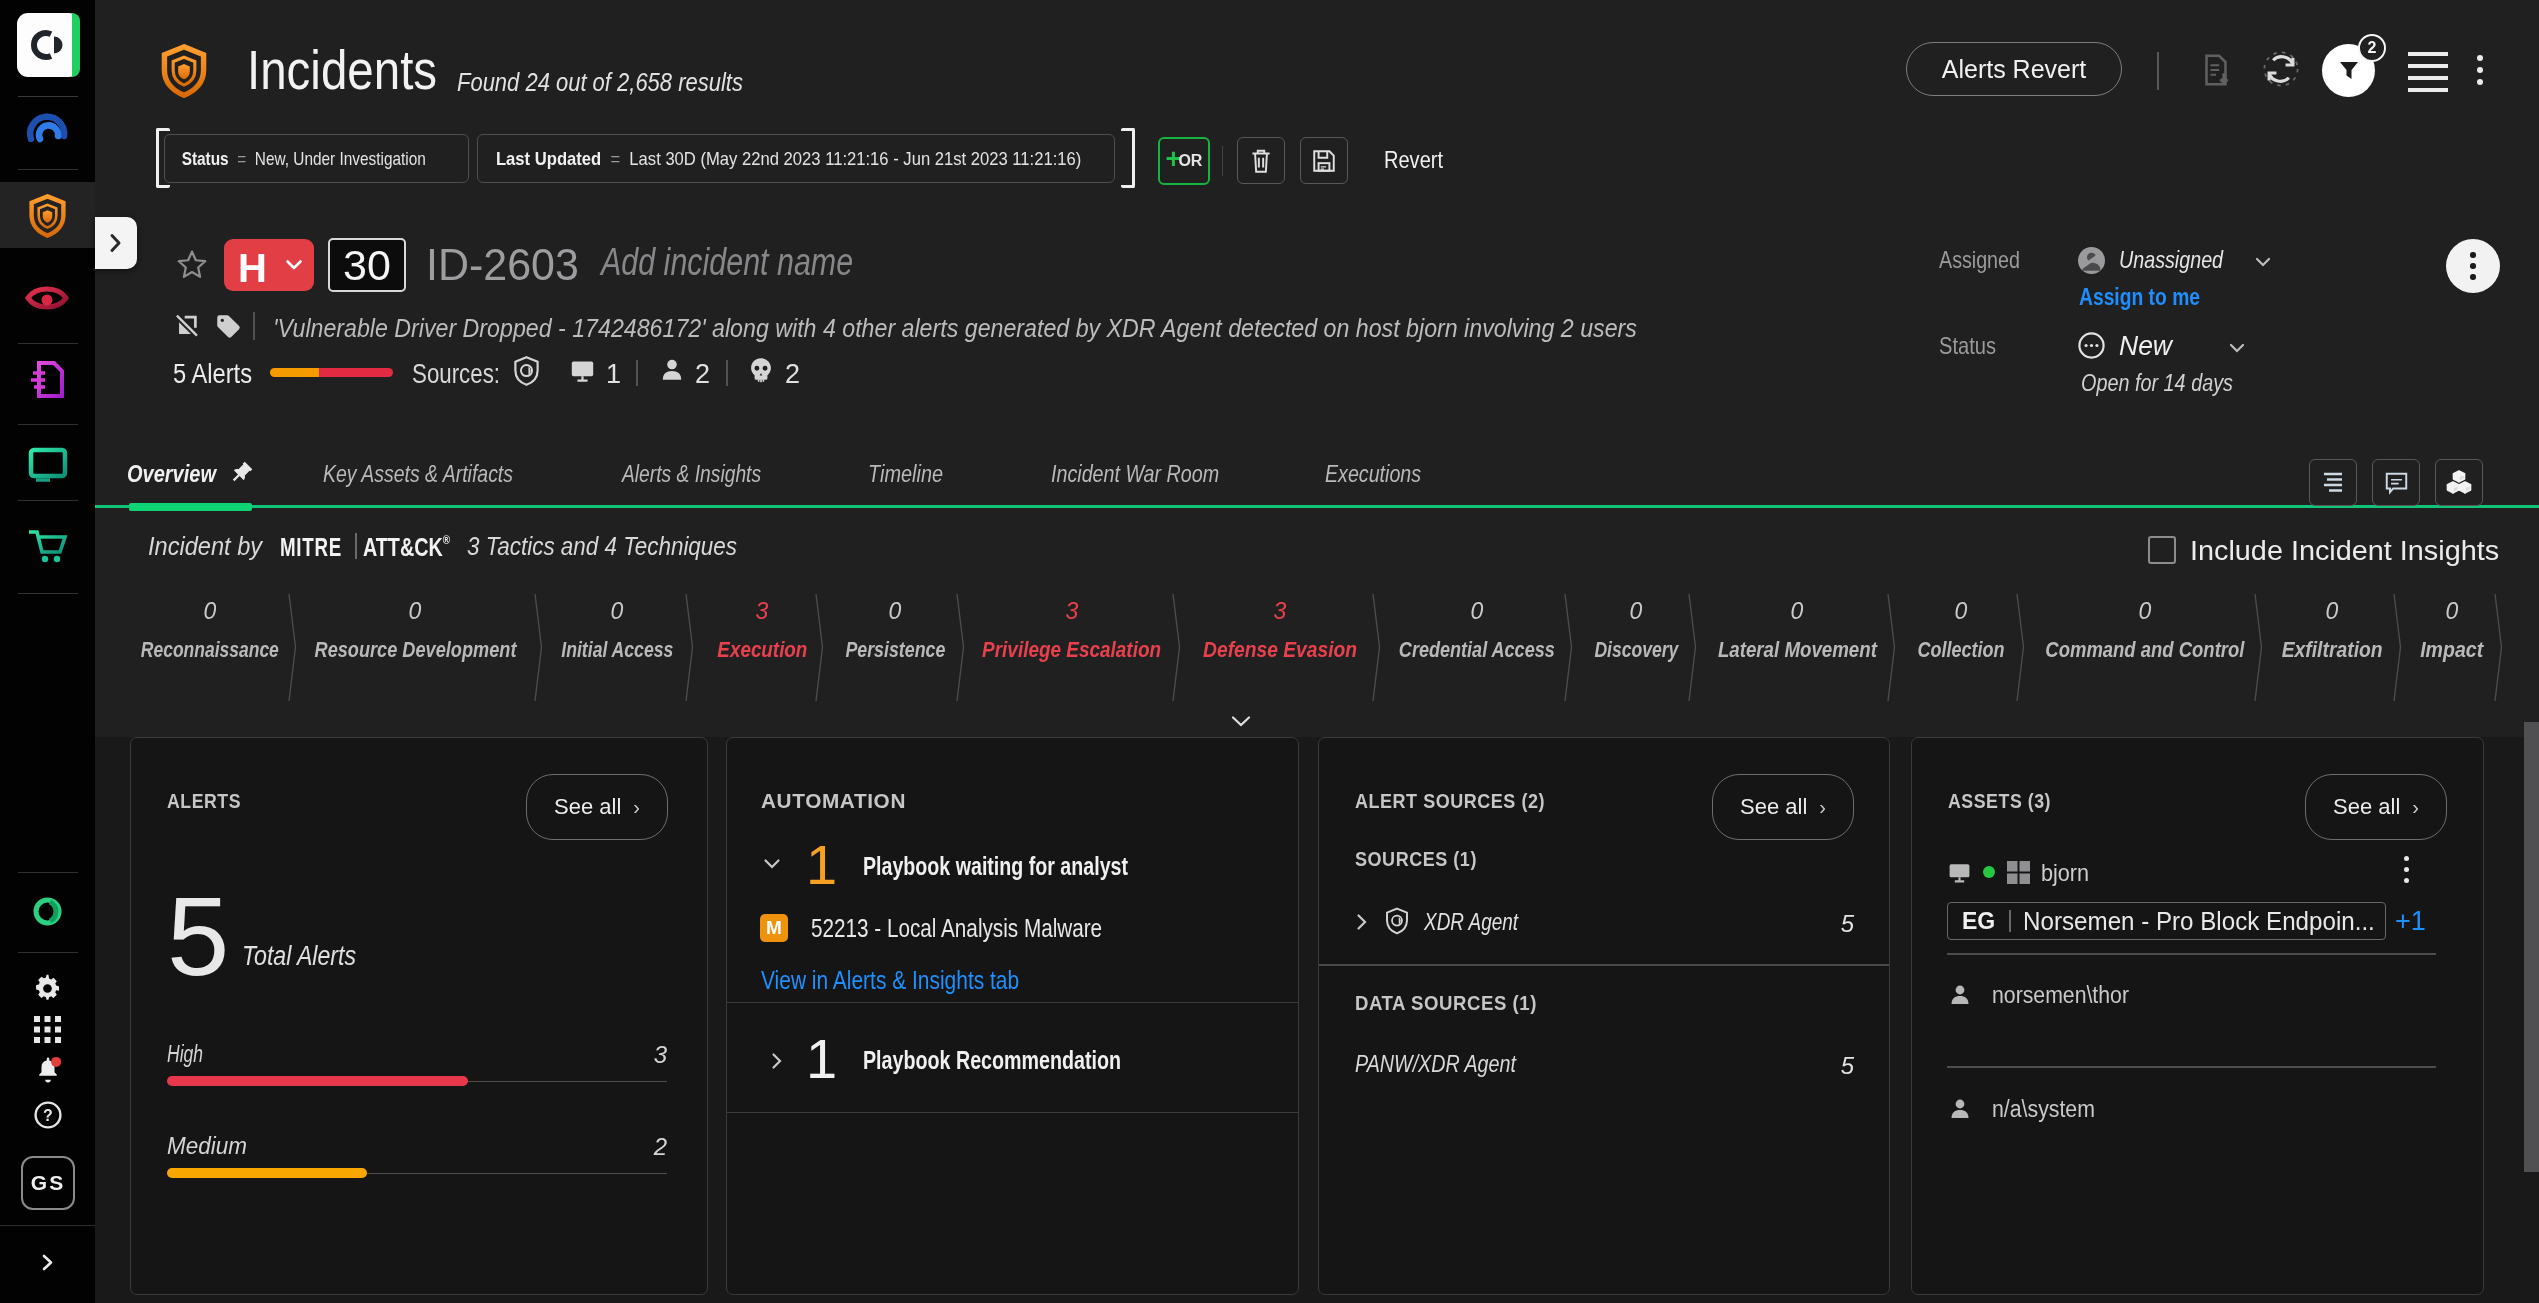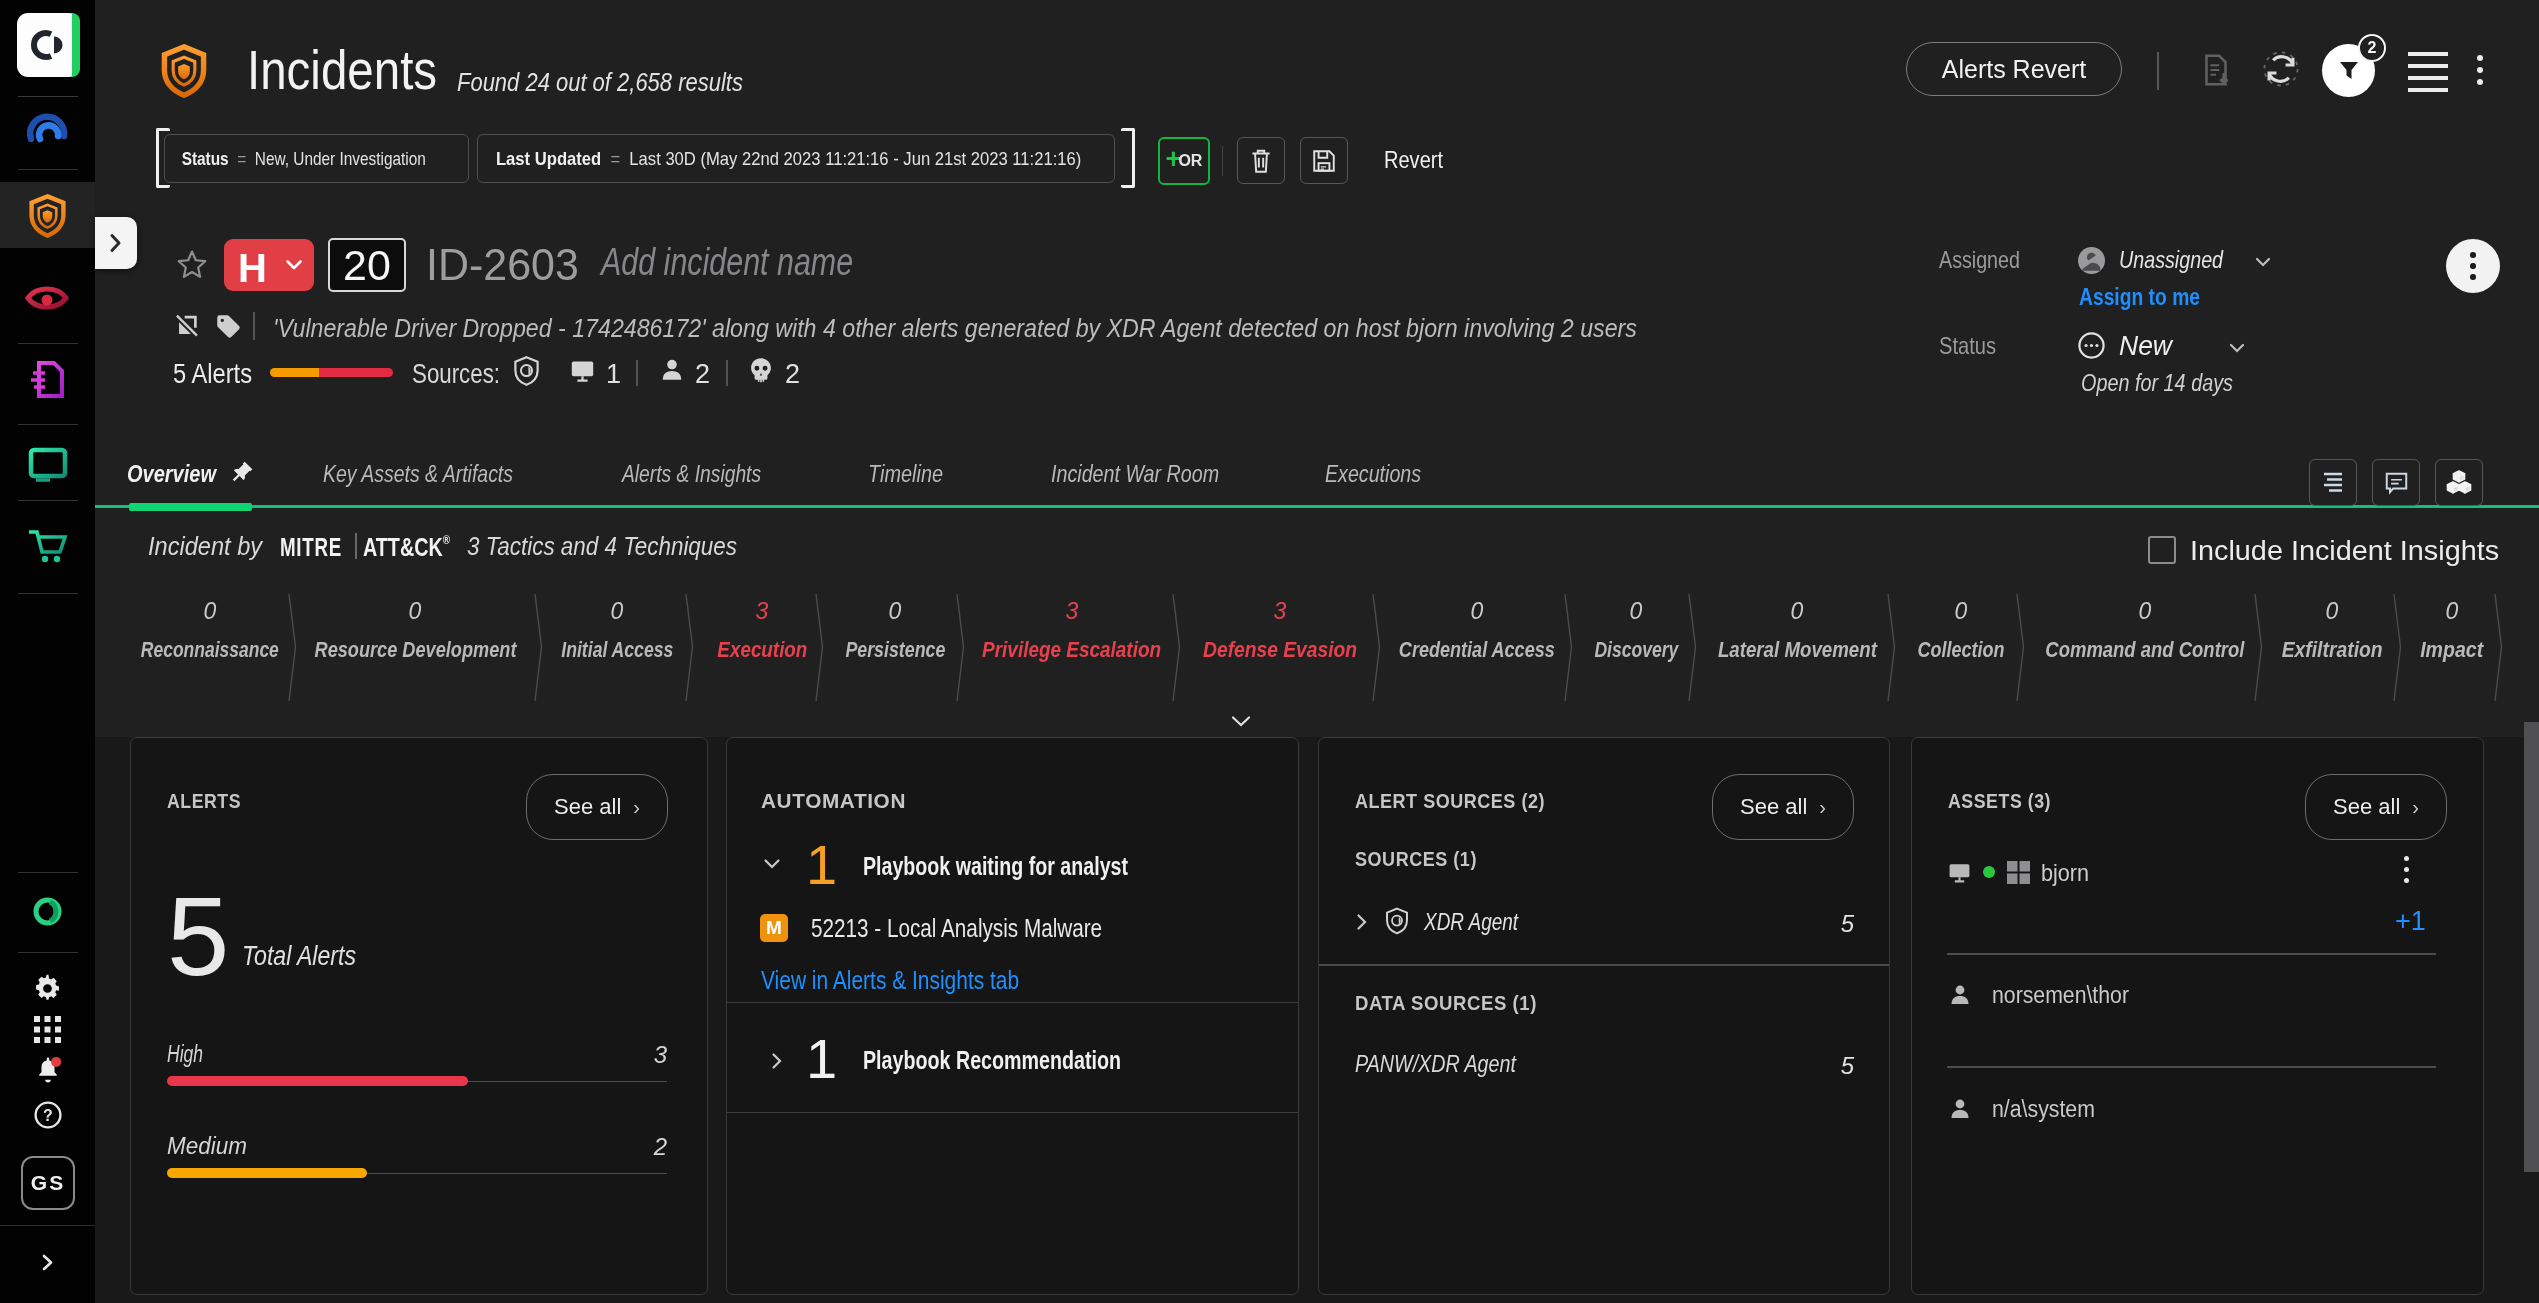--- a/index.html
+++ b/index.html
@@ -226,21 +226,21 @@
   <svg class="abs" style="left:175px;top:248px" width="34" height="33" viewBox="0 0 24 24">
     <path d="M12 2.6 L14.8 8.9 L21.6 9.6 L16.5 14.2 L17.9 21 L12 17.5 L6.1 21 L7.5 14.2 L2.4 9.6 L9.2 8.9 Z" fill="none" stroke="#8f8f91" stroke-width="1.6" stroke-linejoin="round"></path>
   </svg>
 
   <div class="abs" style="left:224px;top:239px;width:90px;height:52px;background:#e13e46;border-radius:9px;"></div>
   <div class="abs" style="left:238px;top:246px;font-size:40px;font-weight:bold;color:#ffffff;">H</div>
   <svg class="abs" style="left:285px;top:259px" width="18" height="12" viewBox="0 0 18 12">
       <path d="M2.5 2.5 L9 9 L15.5 2.5" fill="none" stroke="#ffffff" stroke-width="2.6" stroke-linecap="round" stroke-linejoin="round"></path>
     </svg>
 
-  <div class="abs" style="left:328px;top:238px;width:78px;height:54px;background:#0c0c0d;border:2.5px solid #d8d8d8;border-radius:5px;color:#f5f5f5;font-size:43px;display:flex;align-items:center;justify-content:center;">20</div>
+  <div class="abs" style="left:328px;top:238px;width:78px;height:54px;background:#0c0c0d;border:2.5px solid #d8d8d8;border-radius:5px;color:#f5f5f5;font-size:43px;display:flex;align-items:center;justify-content:center;">30</div>
   <div class="abs" id="id26" style="left:426px;top:240px;font-size:44px;color:#9d9d9f;white-space:nowrap;;transform:scaleX(0.977);transform-origin:0 50%;">ID-2603</div>
   <div class="abs it" id="addname" style="left:601px;top:241px;font-size:38px;color:#87878a;white-space:nowrap;;transform:scaleX(0.801);transform-origin:0 50%;">Add incident name</div>
 
   <svg class="abs" style="left:174px;top:311px" width="27" height="28" viewBox="0 0 24 24">
     <path d="M4.5 9.5 L15 20 H4.5 Z" fill="#cfcfcf"></path>
     <path d="M9.5 5 H19 V14.5" stroke="#cfcfcf" stroke-width="2.4" fill="none"></path>
     <path d="M2.6 3.6 L20.4 21.4" stroke="#cfcfcf" stroke-width="2.1"></path>
   </svg>
   <svg class="abs" style="left:215px;top:313px" width="27" height="27" viewBox="0 0 24 24">
     <path fill="#cfcfcf" d="M21.4 11.6 l-9-9 A2 2 0 0 0 11 2 H4 a2 2 0 0 0-2 2 v7 c0 .5.2 1 .6 1.4 l9 9 a2 2 0 0 0 2.8 0 l7-7 a2 2 0 0 0 0-2.8 z M6.5 8 A1.5 1.5 0 1 1 6.5 5 a1.5 1.5 0 0 1 0 3 z"></path>
@@ -546,20 +546,25 @@
         <rect x="0" y="0" width="10.5" height="10.5"></rect>
         <rect x="12.5" y="0" width="10.5" height="10.5"></rect>
         <rect x="0" y="12.5" width="10.5" height="10.5"></rect>
         <rect x="12.5" y="12.5" width="10.5" height="10.5"></rect>
       </g>
   </svg>
   <div class="abs" id="bjn" style="left:2041px;top:859px;font-size:24px;color:#cdcdcd;white-space:nowrap;;transform:scaleX(0.899);transform-origin:0 50%;">bjorn</div>
   <div class="abs" style="left:2404px;top:856px;width:5px;height:5px;background:#e8e8e8;border-radius:50%;"></div>
   <div class="abs" style="left:2404px;top:867px;width:5px;height:5px;background:#e8e8e8;border-radius:50%;"></div>
   <div class="abs" style="left:2404px;top:878px;width:5px;height:5px;background:#e8e8e8;border-radius:50%;"></div>
+  <div class="abs" style="left:1947px;top:902px;width:439px;height:38px;border:1px solid #68686a;border-radius:4px;display:flex;align-items:center;">
+    <span class="b" style="font-size:23px;color:#f0f0f0;padding:0 14px;">EG</span>
+    <span style="flex:none;width:1.5px;height:22px;background:#68686a;"></span>
+    <span id="egt" style="font-size:26px;color:#e8e8e8;padding-left:13px;white-space:nowrap;;transform:scaleX(0.929);transform-origin:0 50%;">Norsemen - Pro Block Endpoin...</span>
+  </div>
   <div class="abs" style="left:2395px;top:906px;font-size:27px;color:#1e90ff;">+1</div>
   <div class="abs" style="left:1947px;top:953px;width:489px;height:1.5px;background:#4c4c4e;"></div>
   <svg class="abs" style="left:1948px;top:982px" width="24" height="26" viewBox="0 0 24 24">
     <circle cx="12" cy="7" r="4.4" fill="#b8b8b8"></circle>
       <path d="M3.5 21 C3.5 15.5 7 13 12 13 C17 13 20.5 15.5 20.5 21 Z" fill="#b8b8b8"></path>
   </svg>
   <div class="abs" id="nth" style="left:1992px;top:982px;font-size:23.5px;color:#c9c9c9;white-space:nowrap;;transform:scaleX(0.904);transform-origin:0 50%;">norsemen\thor</div>
   <div class="abs" style="left:1947px;top:1066px;width:489px;height:1.5px;background:#4c4c4e;"></div>
   <svg class="abs" style="left:1948px;top:1096px" width="24" height="26" viewBox="0 0 24 24">
     <circle cx="12" cy="7" r="4.4" fill="#b8b8b8"></circle>

